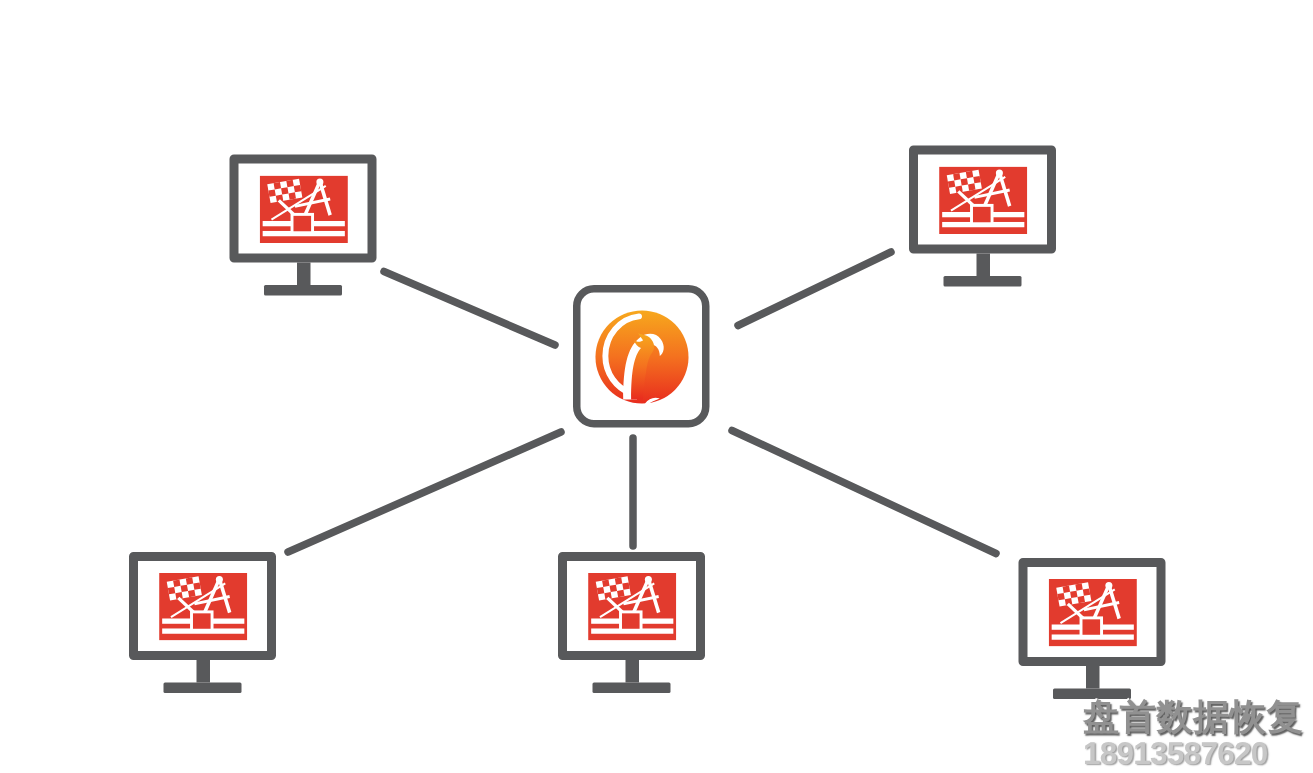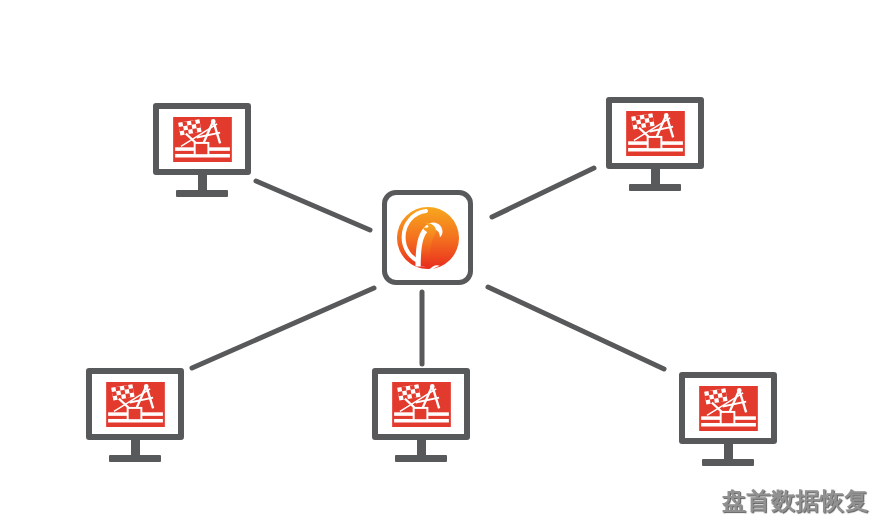--- a/index.html
+++ b/index.html
@@ -164,15 +164,16 @@
       <svg>
           <use href="#sym-redlogo"></use>
         </svg>
     </div>
     <div class="neck"></div>
     <div class="base"></div>
   </div>
 
   <div class="wm">
     <div class="wm-company">盘首数据恢复</div>
+    <div class="wm-phone">18913587620</div>
   </div>
 
 </div>
 
 </body></html>

